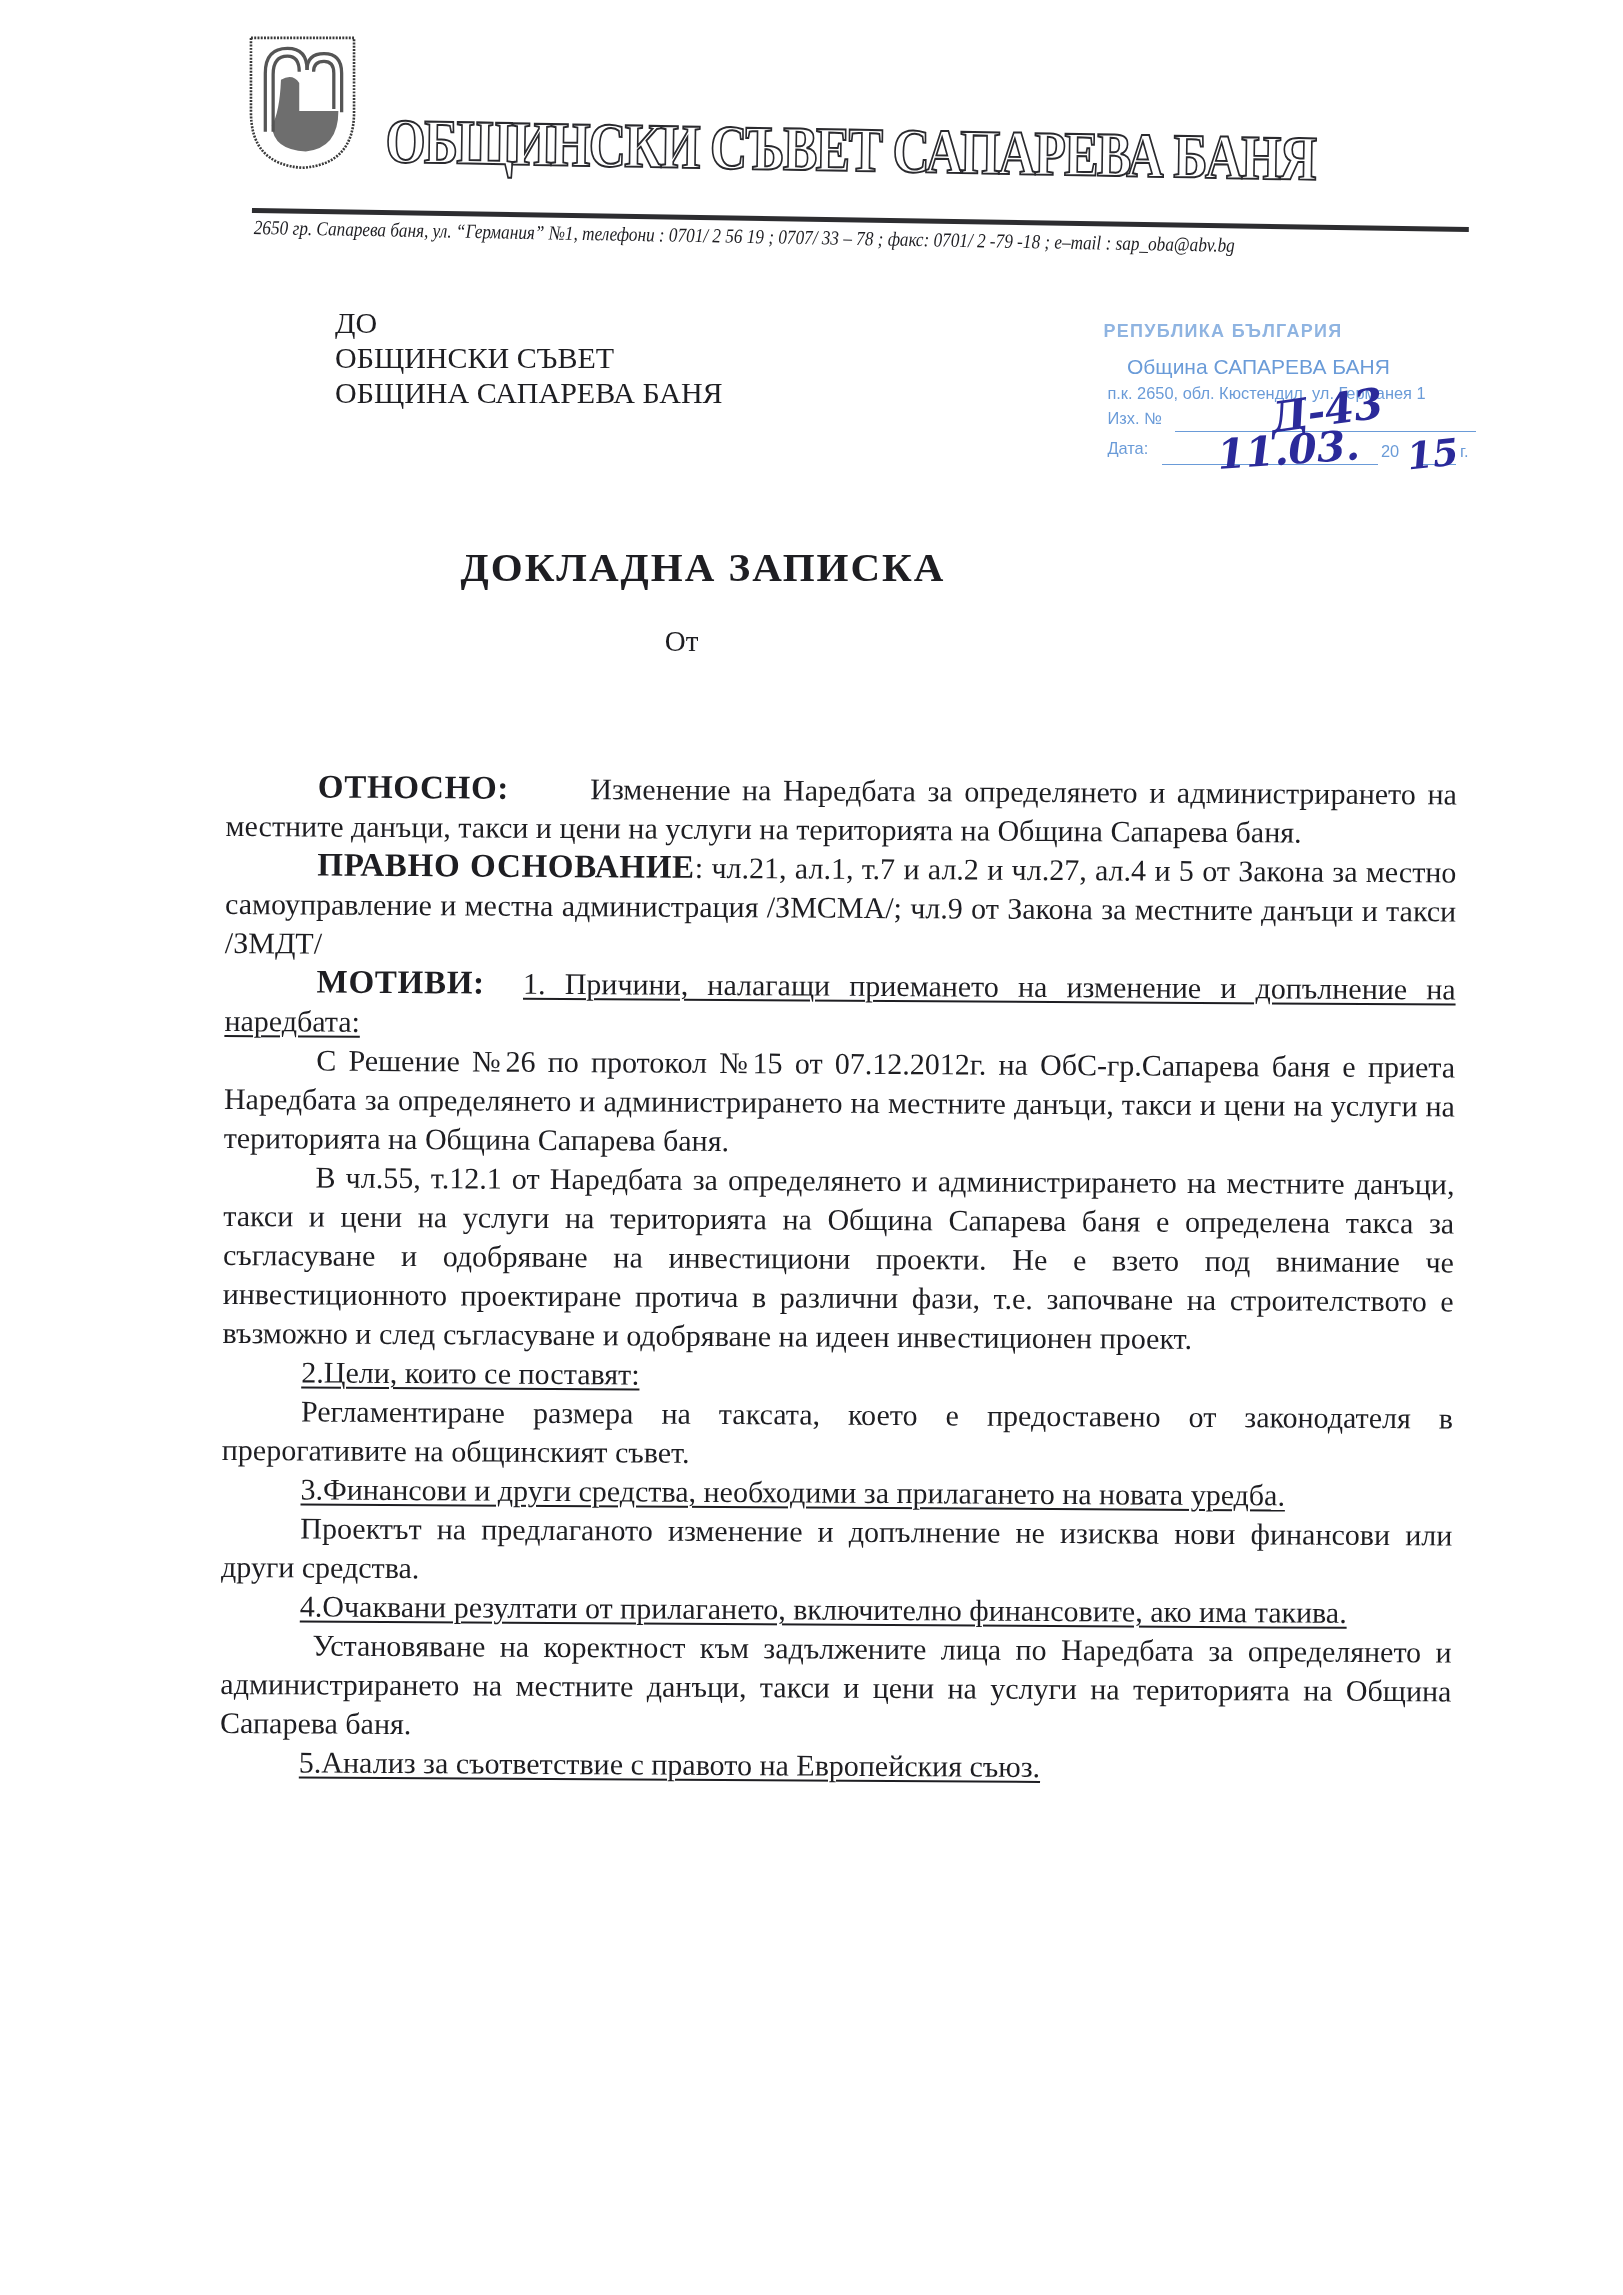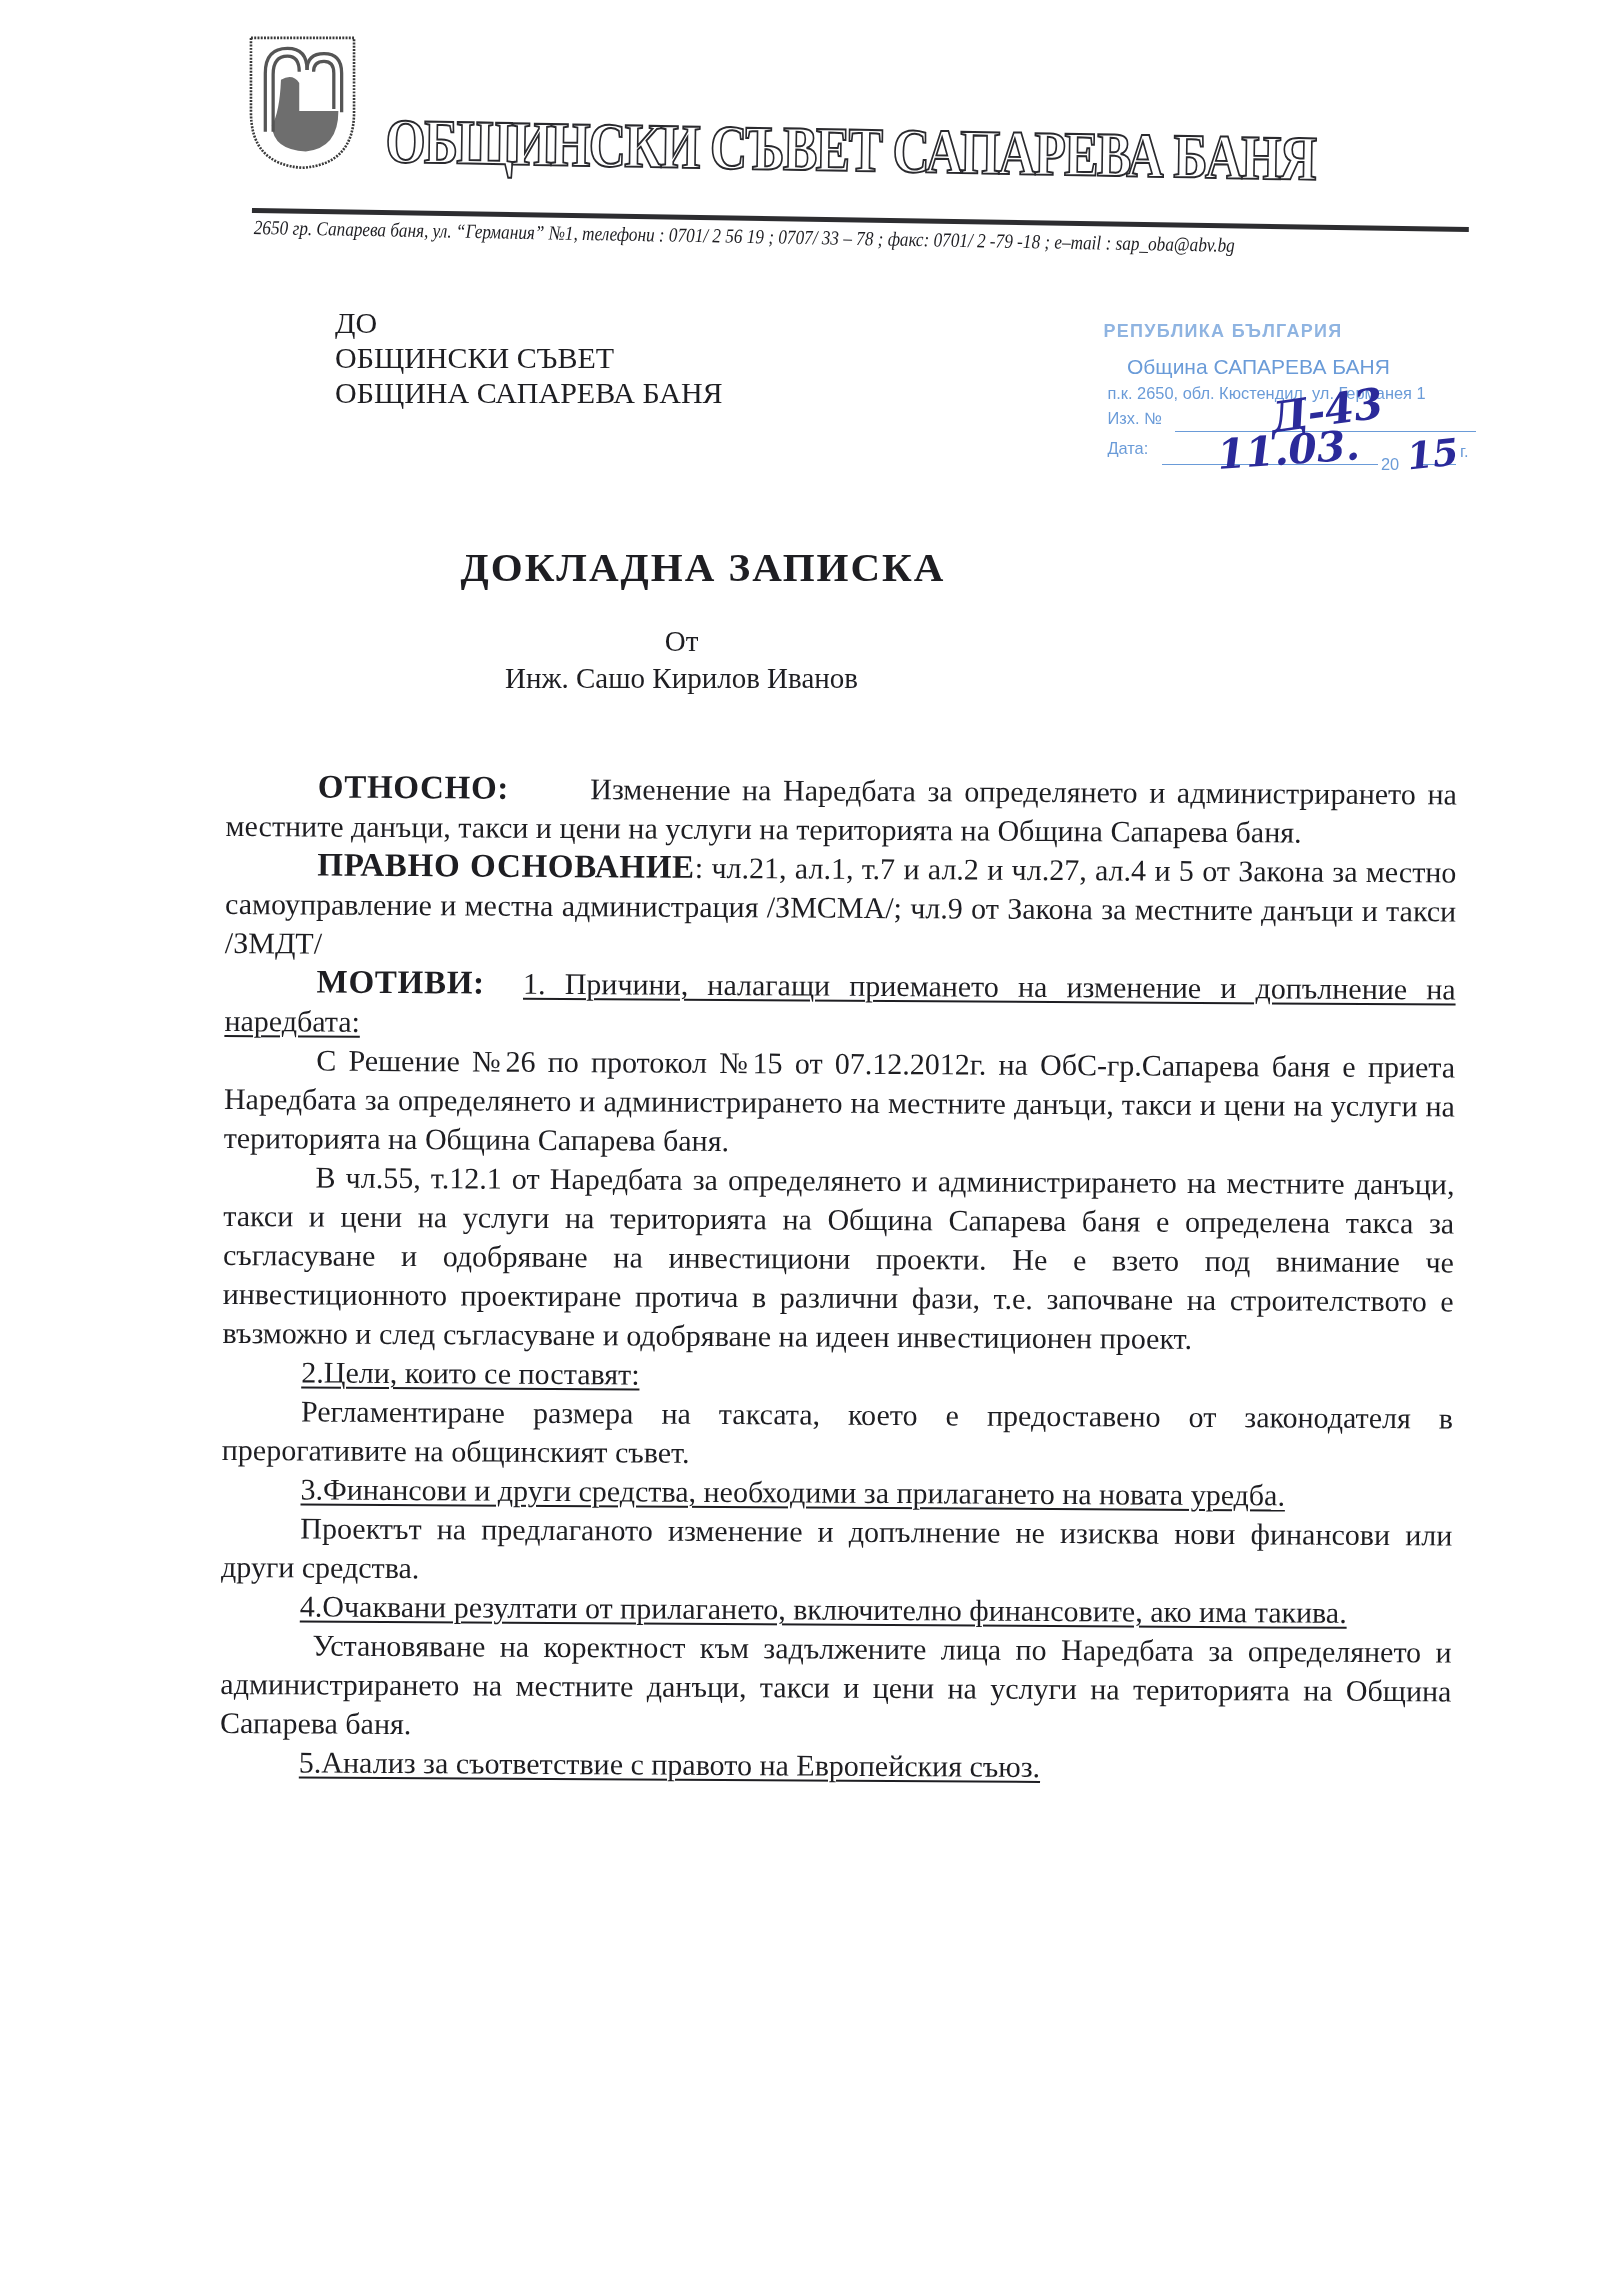--- a/index.html
+++ b/index.html
@@ -31,21 +31,21 @@
   
   .stamp {
     left: 1093px; top: 321px; width: 386px; height: 151px; color: #6a9bd8;
     font-family: "Liberation Sans", "DejaVu Sans", sans-serif;
   }
   .stamp .s1 { position: absolute; left: 10.5px; top: 0; font-size: 18px; font-weight: bold; letter-spacing: 1.3px; opacity: .75; }
   .stamp .s2 { position: absolute; left: 34px; top: 34px; font-size: 21px; }
   .stamp .s3 { position: absolute; left: 14.4px; top: 63px; font-size: 16.4px; white-space: nowrap; }
   .stamp .s4 { position: absolute; left: 14.4px; top: 88px; font-size: 16.4px; }
   .stamp .s5 { position: absolute; left: 14.4px; top: 118px; font-size: 16.4px; }
-  .stamp .s6 { position: absolute; left: 288px; top: 134px; font-size: 16.4px; }
+  .stamp .s6 { position: absolute; left: 288px; top: 121px; font-size: 16.4px; }
   .stamp .s7 { position: absolute; left: 367px; top: 121px; font-size: 16.4px; }
   .stamp .line1 { position: absolute; left: 82px; top: 110px; width: 301px; height: 1.3px; background: #6a9bd8; }
   .stamp .line2 { position: absolute; left: 69px; top: 143px; width: 216px; height: 1.3px; background: #6a9bd8; }
   .stamp .line3 { position: absolute; left: 324px; top: 143px; width: 39px; height: 1.3px; background: #6a9bd8; }
   .hand {
     position: absolute; color: #2b2a9a; font-family: "DejaVu Serif", serif; font-style: italic;
     font-weight: bold;
   }
   .hand.no { left: 177px; top: 65px; font-size: 42px; transform: rotate(-8deg); }
   .hand.date { left: 124px; top: 105px; font-size: 41px; transform: rotate(-4deg); }
@@ -102,21 +102,20 @@
   <div class="line3"></div>
   <div class="s7">г.</div>
   <div class="hand no">Д-43</div>
   <div class="hand date">11.03.</div>
   <div class="hand year">15</div>
 </div>
 
 <div class="abs doc-title">ДОКЛАДНА ЗАПИСКА</div>
 <div class="abs from">
   <div>От</div>
-  <div>Инж. Сашо Кирилов Иванов</div>
 </div>
 
 <div class="abs body-text">
   <p class="indent">
     <span class="lbl">ОТНОСНО:</span>&nbsp;&nbsp;&nbsp;&nbsp;&nbsp;&nbsp;
     <span>Изменение на Наредбата за определянето и администрирането на местните данъци, такси и цени на услуги на територията на Община Сапарева баня.</span>
   </p>
   <p class="indent">
     <span class="lbl">ПРАВНО ОСНОВАНИЕ</span><span>: чл.21, ал.1, т.7 и ал.2 и чл.27, ал.4 и 5 от Закона за местно самоуправление и местна администрация /ЗМСМА/; чл.9 от Закона за местните данъци и такси /ЗМДТ/</span>
   </p>

